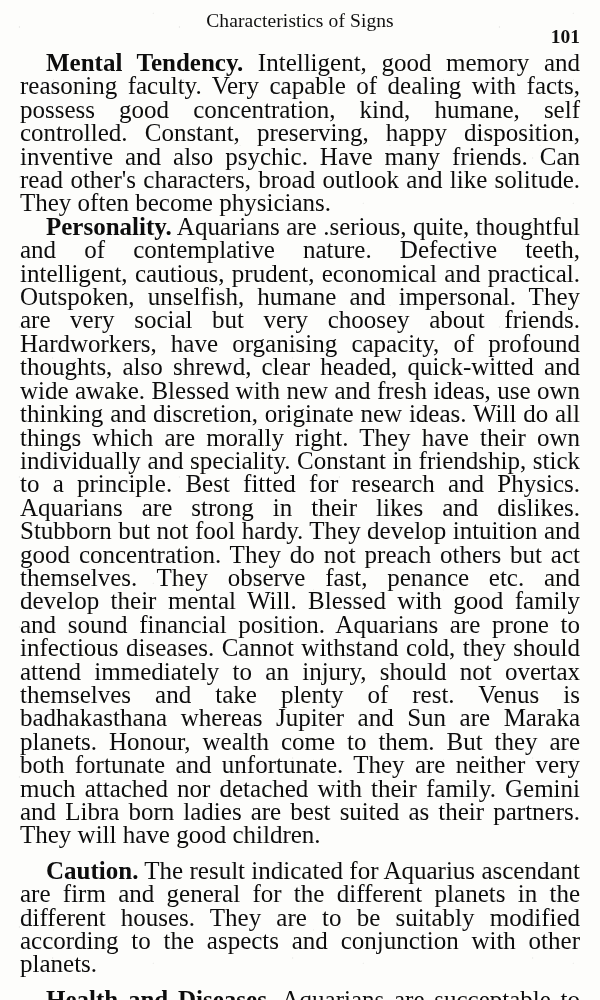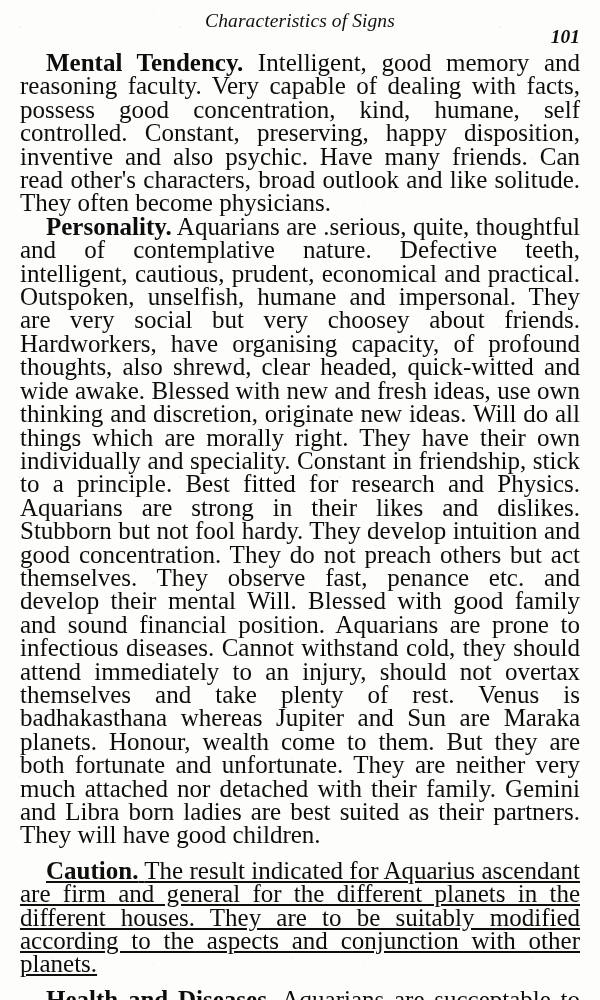--- a/index.html
+++ b/index.html
@@ -23,21 +23,20 @@
     padding: 10px 20px 0 20px;
   }
 
   
   .running-head {
     position: relative;
     height: 34px;
     display: flex;
     align-items: flex-start;
     justify-content: center;
-    font-style: italic;
   }
   .head-title {
     font-size: 19.5px;
     letter-spacing: 0.1px;
     color: #111;
   }
   .folio {
     position: absolute;
     right: 0;
     top: 16px;
@@ -58,21 +57,20 @@
     text-indent: 26px;
     font-size: 25px;
     line-height: 23.4px;
     color: #0d0d0d;
     hyphens: none;
   }
   p.para + p.para {
   }
   p.para.tight {
     margin-top: 12px;
-    text-decoration: underline;
   }
 
   .run-in {
     font-weight: bold;
   }
 
   
   .speckle {
     position: absolute;
     inset: 0;

